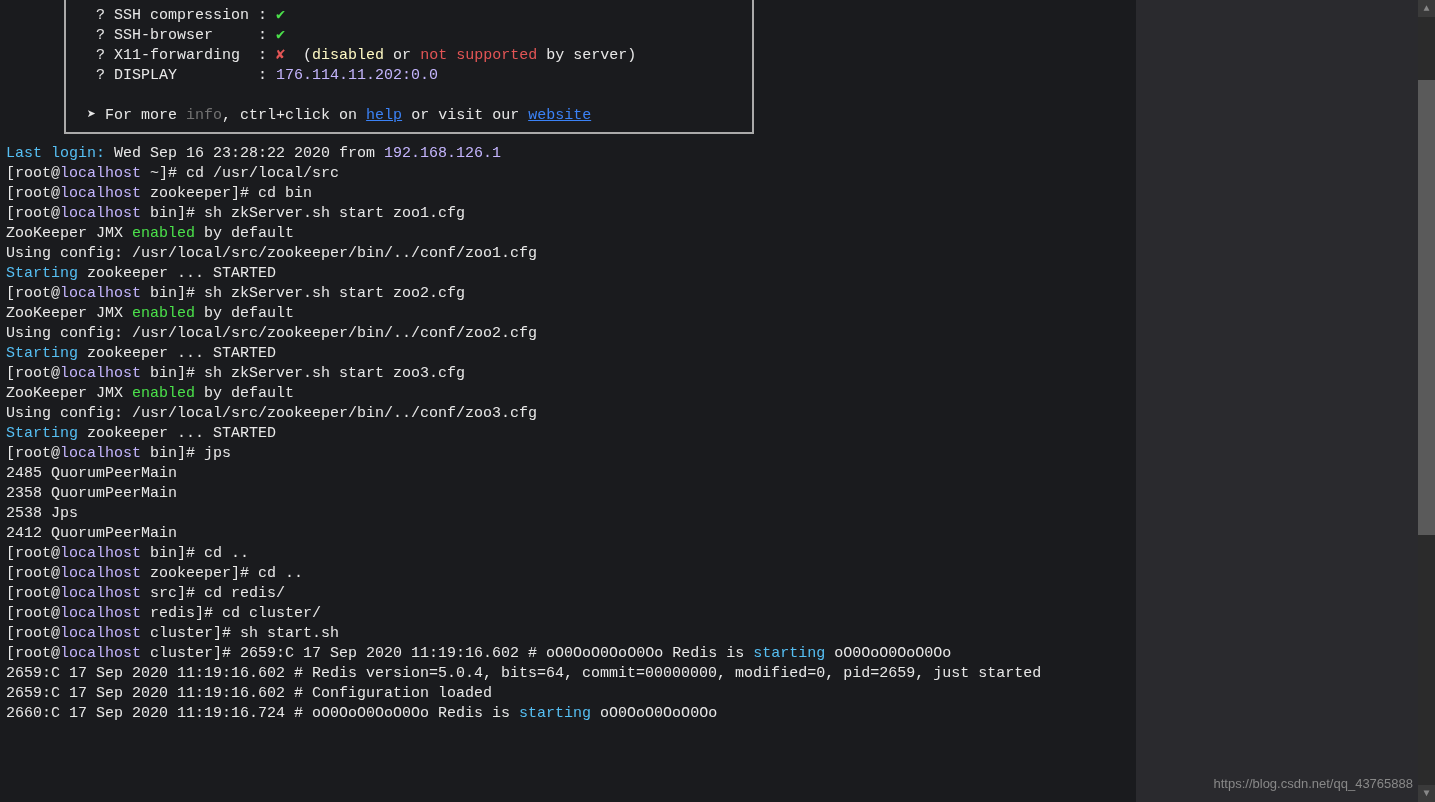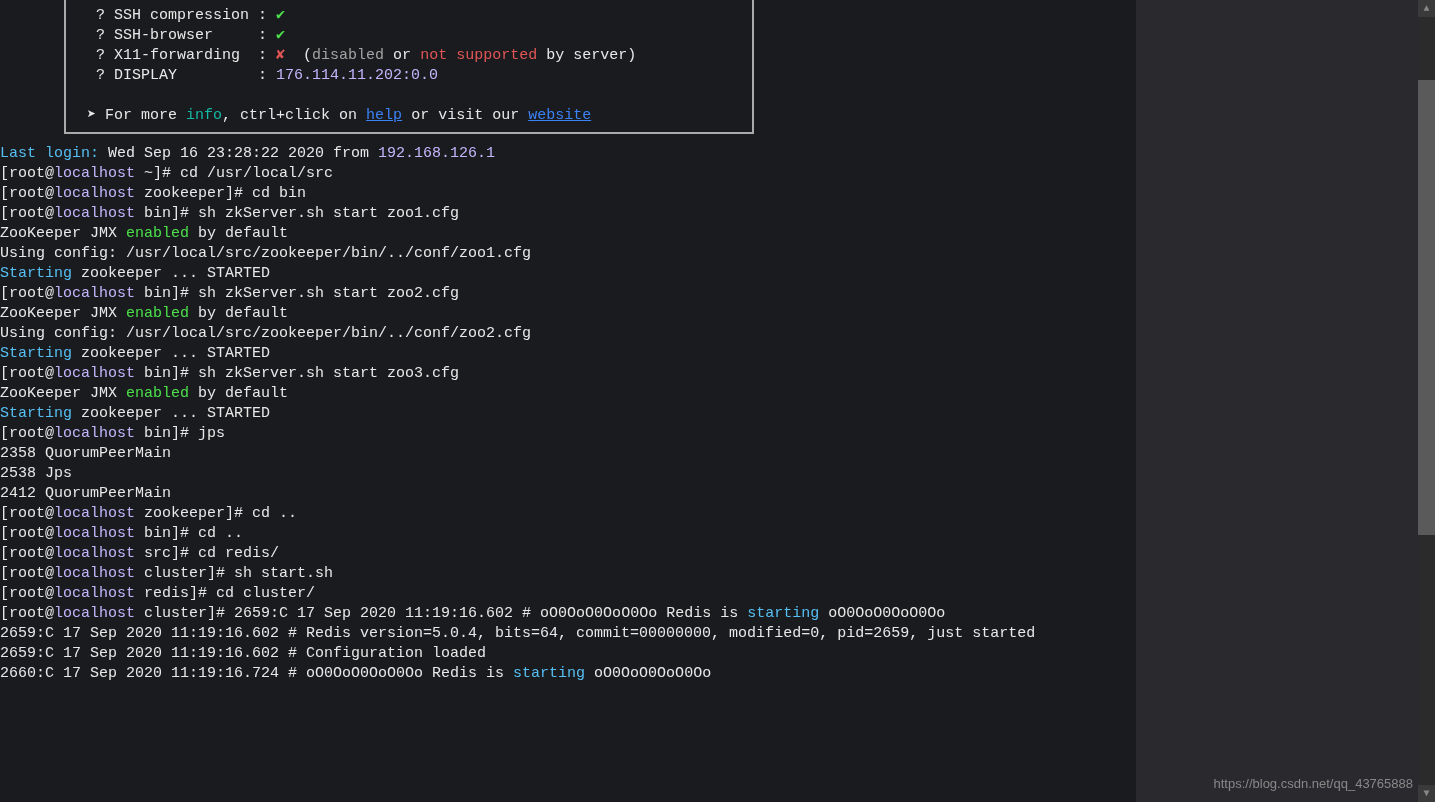--- a/index.html
+++ b/index.html
@@ -25,26 +25,26 @@
     margin-left: 64px;
     margin-top: 0;
     width: 690px;
     border-left: 2px solid #aaa;
     border-right: 2px solid #aaa;
     border-bottom: 2px solid #aaa;
     padding: 6px 12px 6px 12px;
     margin-bottom: 10px;
   }
   .line { white-space: pre; }
-  .pad { }
+  .pad { padding-left: 6px; }
   .magenta { color: #c4b5fd; }
-  .cyan { color: #14b8a6; }
+  .cyan { color: #737373; }
   .greenbr { color: #4be04b; }
   .red { color: #e25555; }
-  .orange { color: #a3a3a3; }
+  .orange { color: #fef9c3; }
   .skyblue { color: #56bff3; }
   .link { color: #3b82f6; text-decoration: underline; }
   .scrollbar {
     position: absolute;
     right: 0;
     top: 0;
     width: 17px;
     height: 802px;
     background: #2b2b2b;
   }
@@ -97,30 +97,32 @@
     <div class="line"><span>[root@</span><span class="magenta">localhost</span><span> bin]# </span><span>sh zkServer.sh start zoo1.cfg</span></div>
     <div class="line"><span>ZooKeeper JMX </span><span class="greenbr">enabled</span><span> by default</span></div>
     <div class="line">Using config: /usr/local/src/zookeeper/bin/../conf/zoo1.cfg</div>
     <div class="line"><span class="skyblue">Starting</span><span> zookeeper ... STARTED</span></div>
     <div class="line"><span>[root@</span><span class="magenta">localhost</span><span> bin]# </span><span>sh zkServer.sh start zoo2.cfg</span></div>
     <div class="line"><span>ZooKeeper JMX </span><span class="greenbr">enabled</span><span> by default</span></div>
     <div class="line">Using config: /usr/local/src/zookeeper/bin/../conf/zoo2.cfg</div>
     <div class="line"><span class="skyblue">Starting</span><span> zookeeper ... STARTED</span></div>
     <div class="line"><span>[root@</span><span class="magenta">localhost</span><span> bin]# </span><span>sh zkServer.sh start zoo3.cfg</span></div>
     <div class="line"><span>ZooKeeper JMX </span><span class="greenbr">enabled</span><span> by default</span></div>
+    <div class="line">Using config: /usr/local/src/zookeeper/bin/../conf/zoo3.cfg</div>
     <div class="line"><span class="skyblue">Starting</span><span> zookeeper ... STARTED</span></div>
     <div class="line"><span>[root@</span><span class="magenta">localhost</span><span> bin]# </span><span>jps</span></div>
+    <div class="line">2485 QuorumPeerMain</div>
     <div class="line">2358 QuorumPeerMain</div>
     <div class="line">2538 Jps</div>
     <div class="line">2412 QuorumPeerMain</div>
+    <div class="line"><span>[root@</span><span class="magenta">localhost</span><span> bin]# </span><span>cd ..</span></div>
     <div class="line"><span>[root@</span><span class="magenta">localhost</span><span> zookeeper]# </span><span>cd ..</span></div>
-    <div class="line"><span>[root@</span><span class="magenta">localhost</span><span> bin]# </span><span>cd ..</span></div>
     <div class="line"><span>[root@</span><span class="magenta">localhost</span><span> src]# </span><span>cd redis/</span></div>
+    <div class="line"><span>[root@</span><span class="magenta">localhost</span><span> redis]# </span><span>cd cluster/</span></div>
     <div class="line"><span>[root@</span><span class="magenta">localhost</span><span> cluster]# </span><span>sh start.sh</span></div>
-    <div class="line"><span>[root@</span><span class="magenta">localhost</span><span> redis]# </span><span>cd cluster/</span></div>
     <div class="line"><span>[root@</span><span class="magenta">localhost</span><span> cluster]# </span><span>2659:C 17 Sep 2020 11:19:16.602 # oO0OoO0OoO0Oo Redis is </span><span class="skyblue">starting</span><span> oO0OoO0OoO0Oo</span></div>
     <div class="line">2659:C 17 Sep 2020 11:19:16.602 # Redis version=5.0.4, bits=64, commit=00000000, modified=0, pid=2659, just started</div>
     <div class="line">2659:C 17 Sep 2020 11:19:16.602 # Configuration loaded</div>
     <div class="line"><span>2660:C 17 Sep 2020 11:19:16.724 # oO0OoO0OoO0Oo Redis is </span><span class="skyblue">starting</span><span> oO0OoO0OoO0Oo</span></div>
   </div>
 </div>
 
 <div class="scrollbar">
   <div class="scroll-up">▲</div>
   <div class="scroll-thumb"></div>

